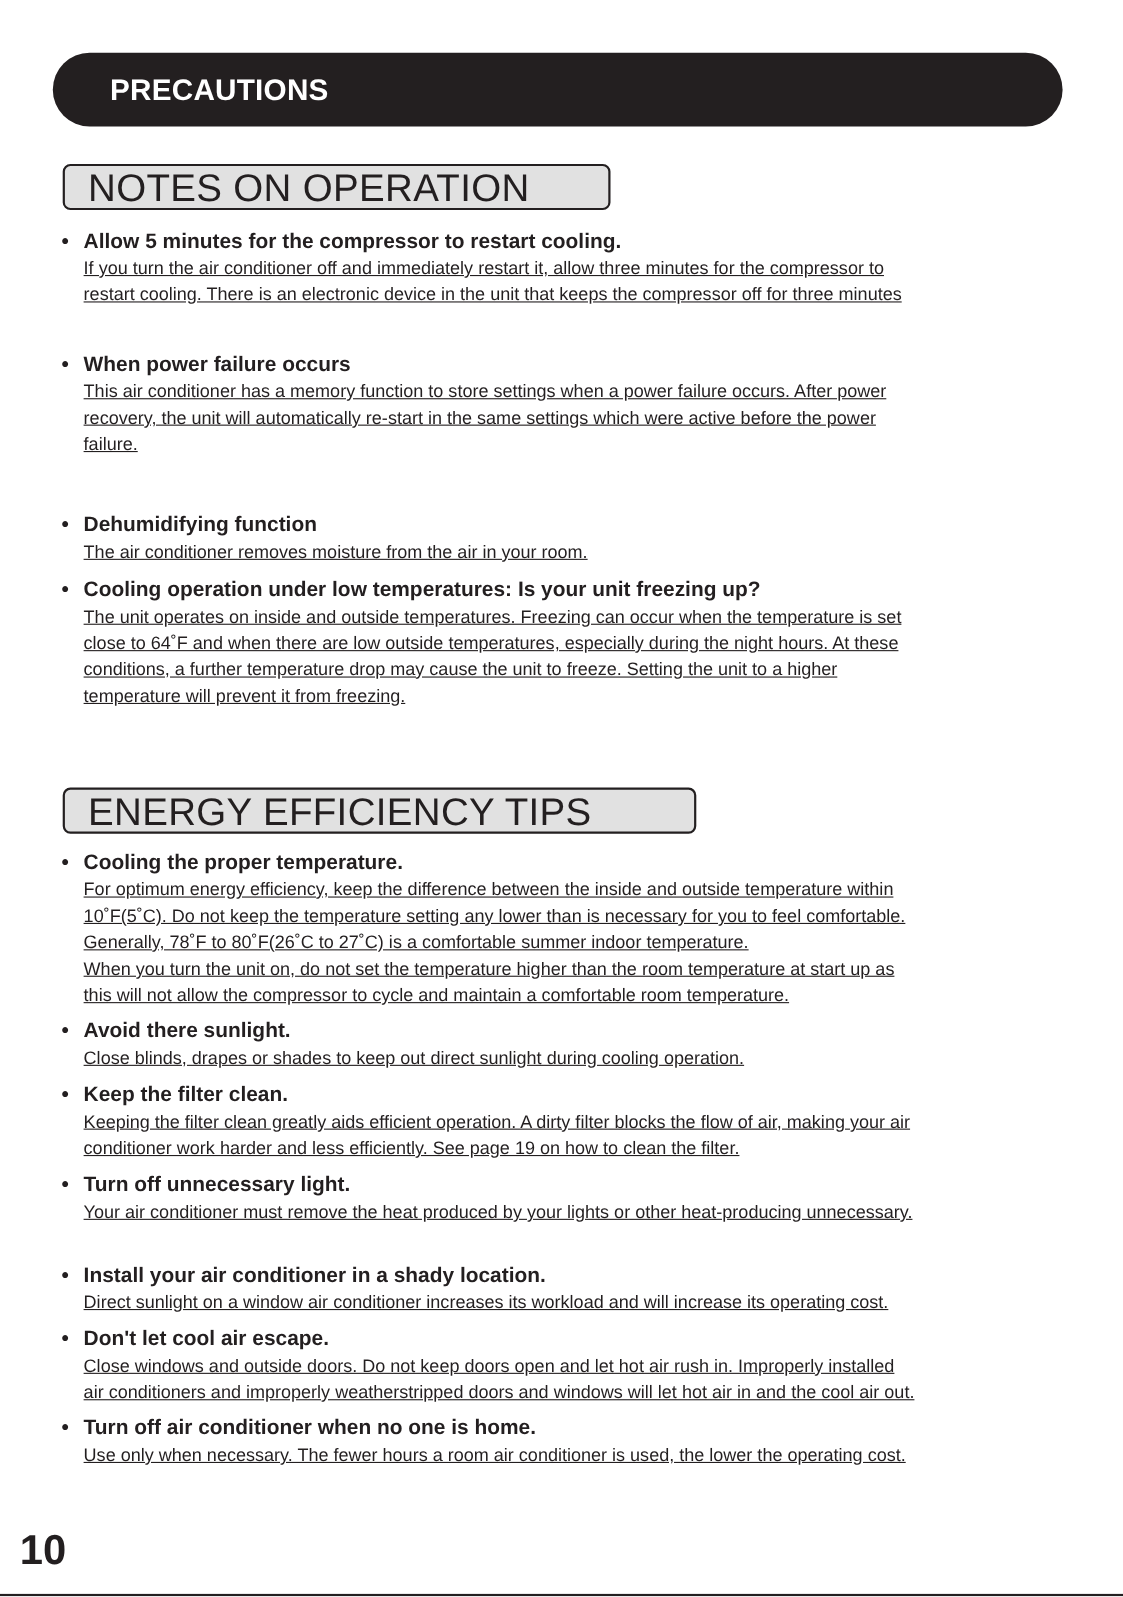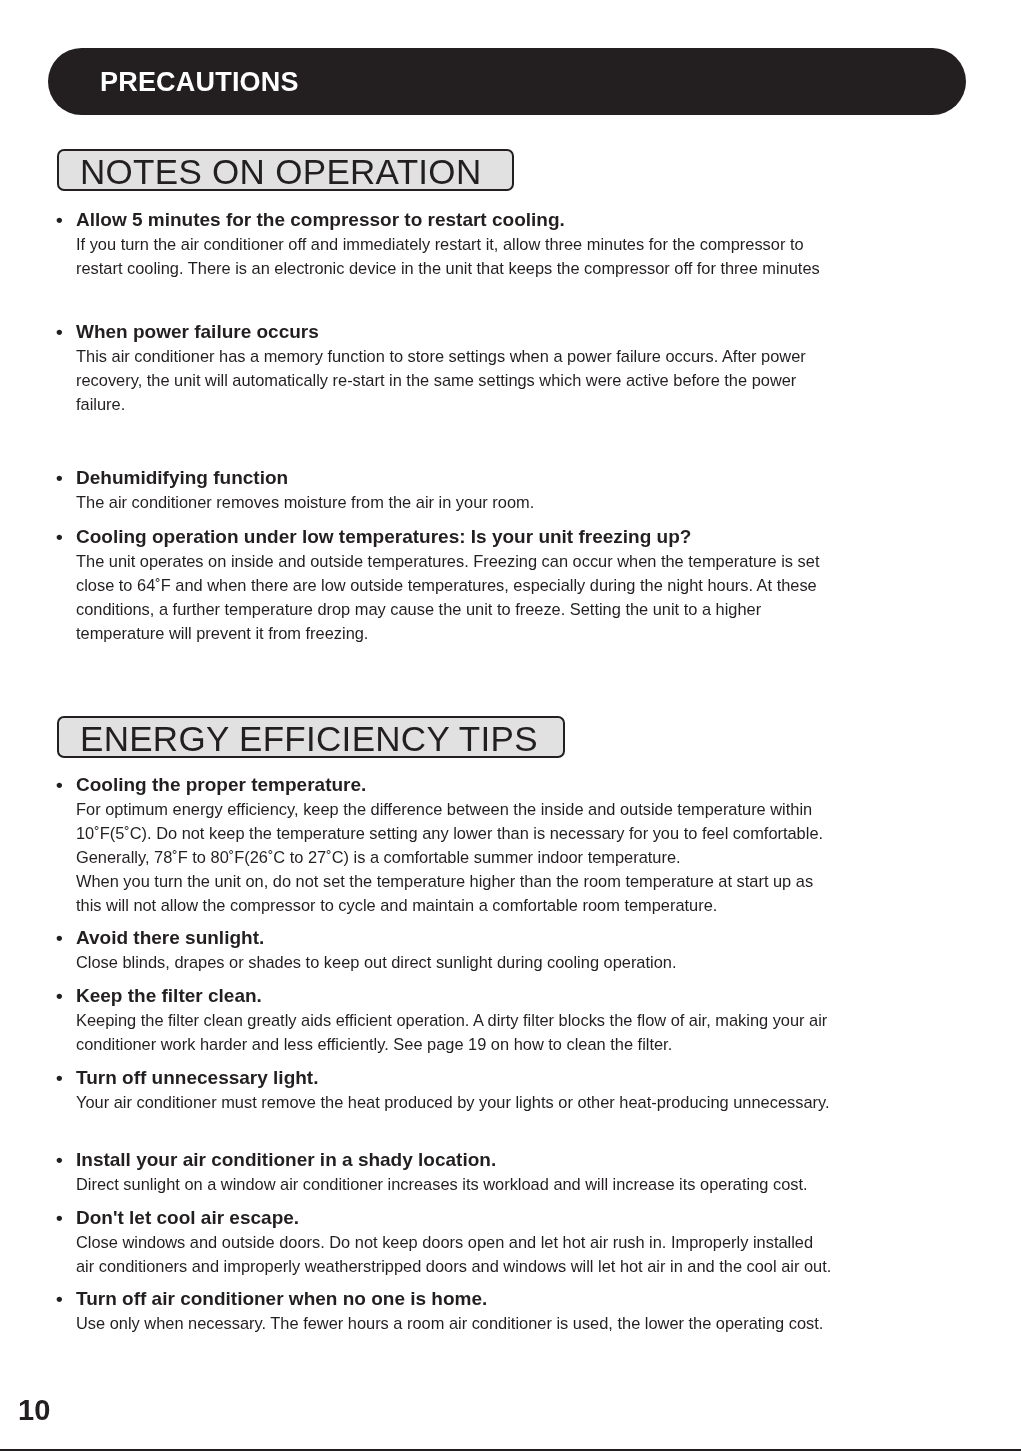--- a/index.html
+++ b/index.html
@@ -48,22 +48,22 @@
     .section-box .section-title {
       position: absolute;
       left: 21px;
       top: 2px;
       font-size: 35px;
       line-height: 38px;
       color: #231f20;
       white-space: nowrap;
       letter-spacing: 0.3px;
     }
-    #sec-notes { top: 149px; width: 457px; padding-left: 28px; }
-    #sec-energy { top: 716px; width: 508px; }
+    #sec-notes { top: 149px; width: 498px; padding-left: 28px; }
+    #sec-energy { top: 716px; width: 576px; }
 
     .item {
       position: absolute;
       left: 56px;
       width: 920px;
     }
     .item .bullet {
       position: absolute;
       left: 0;
       top: 0;
@@ -77,20 +77,21 @@
       font-size: 19px;
       line-height: 24px;
       white-space: nowrap;
     }
     .item .body {
       margin-left: 20px;
       font-size: 16.4px;
       line-height: 24px;
       color: #231f20;
       text-align: justify;
+      text-decoration: underline;
     }
     .item .body p {
       margin: 0;
       white-space: nowrap;
     }
 
     #item-compressor { top: 208px; }
     #item-power { top: 320px; }
     #item-dehumid { top: 466px; }
     #item-cooling-low { top: 525px; }
@@ -101,21 +102,21 @@
     #item-light { top: 1066px; }
     #item-shady { top: 1148px; }
     #item-escape { top: 1206px; }
     #item-home { top: 1287px; }
 
     .page-number {
       position: absolute;
       left: 18px;
       top: 1394px;
       font-weight: bold;
-      font-size: 29px;
+      font-size: 38px;
       line-height: 32px;
     }
     .bottom-rule {
       position: absolute;
       left: 0;
       top: 1449px;
       width: 1021px;
       height: 2px;
       background: #231f20;
     }

